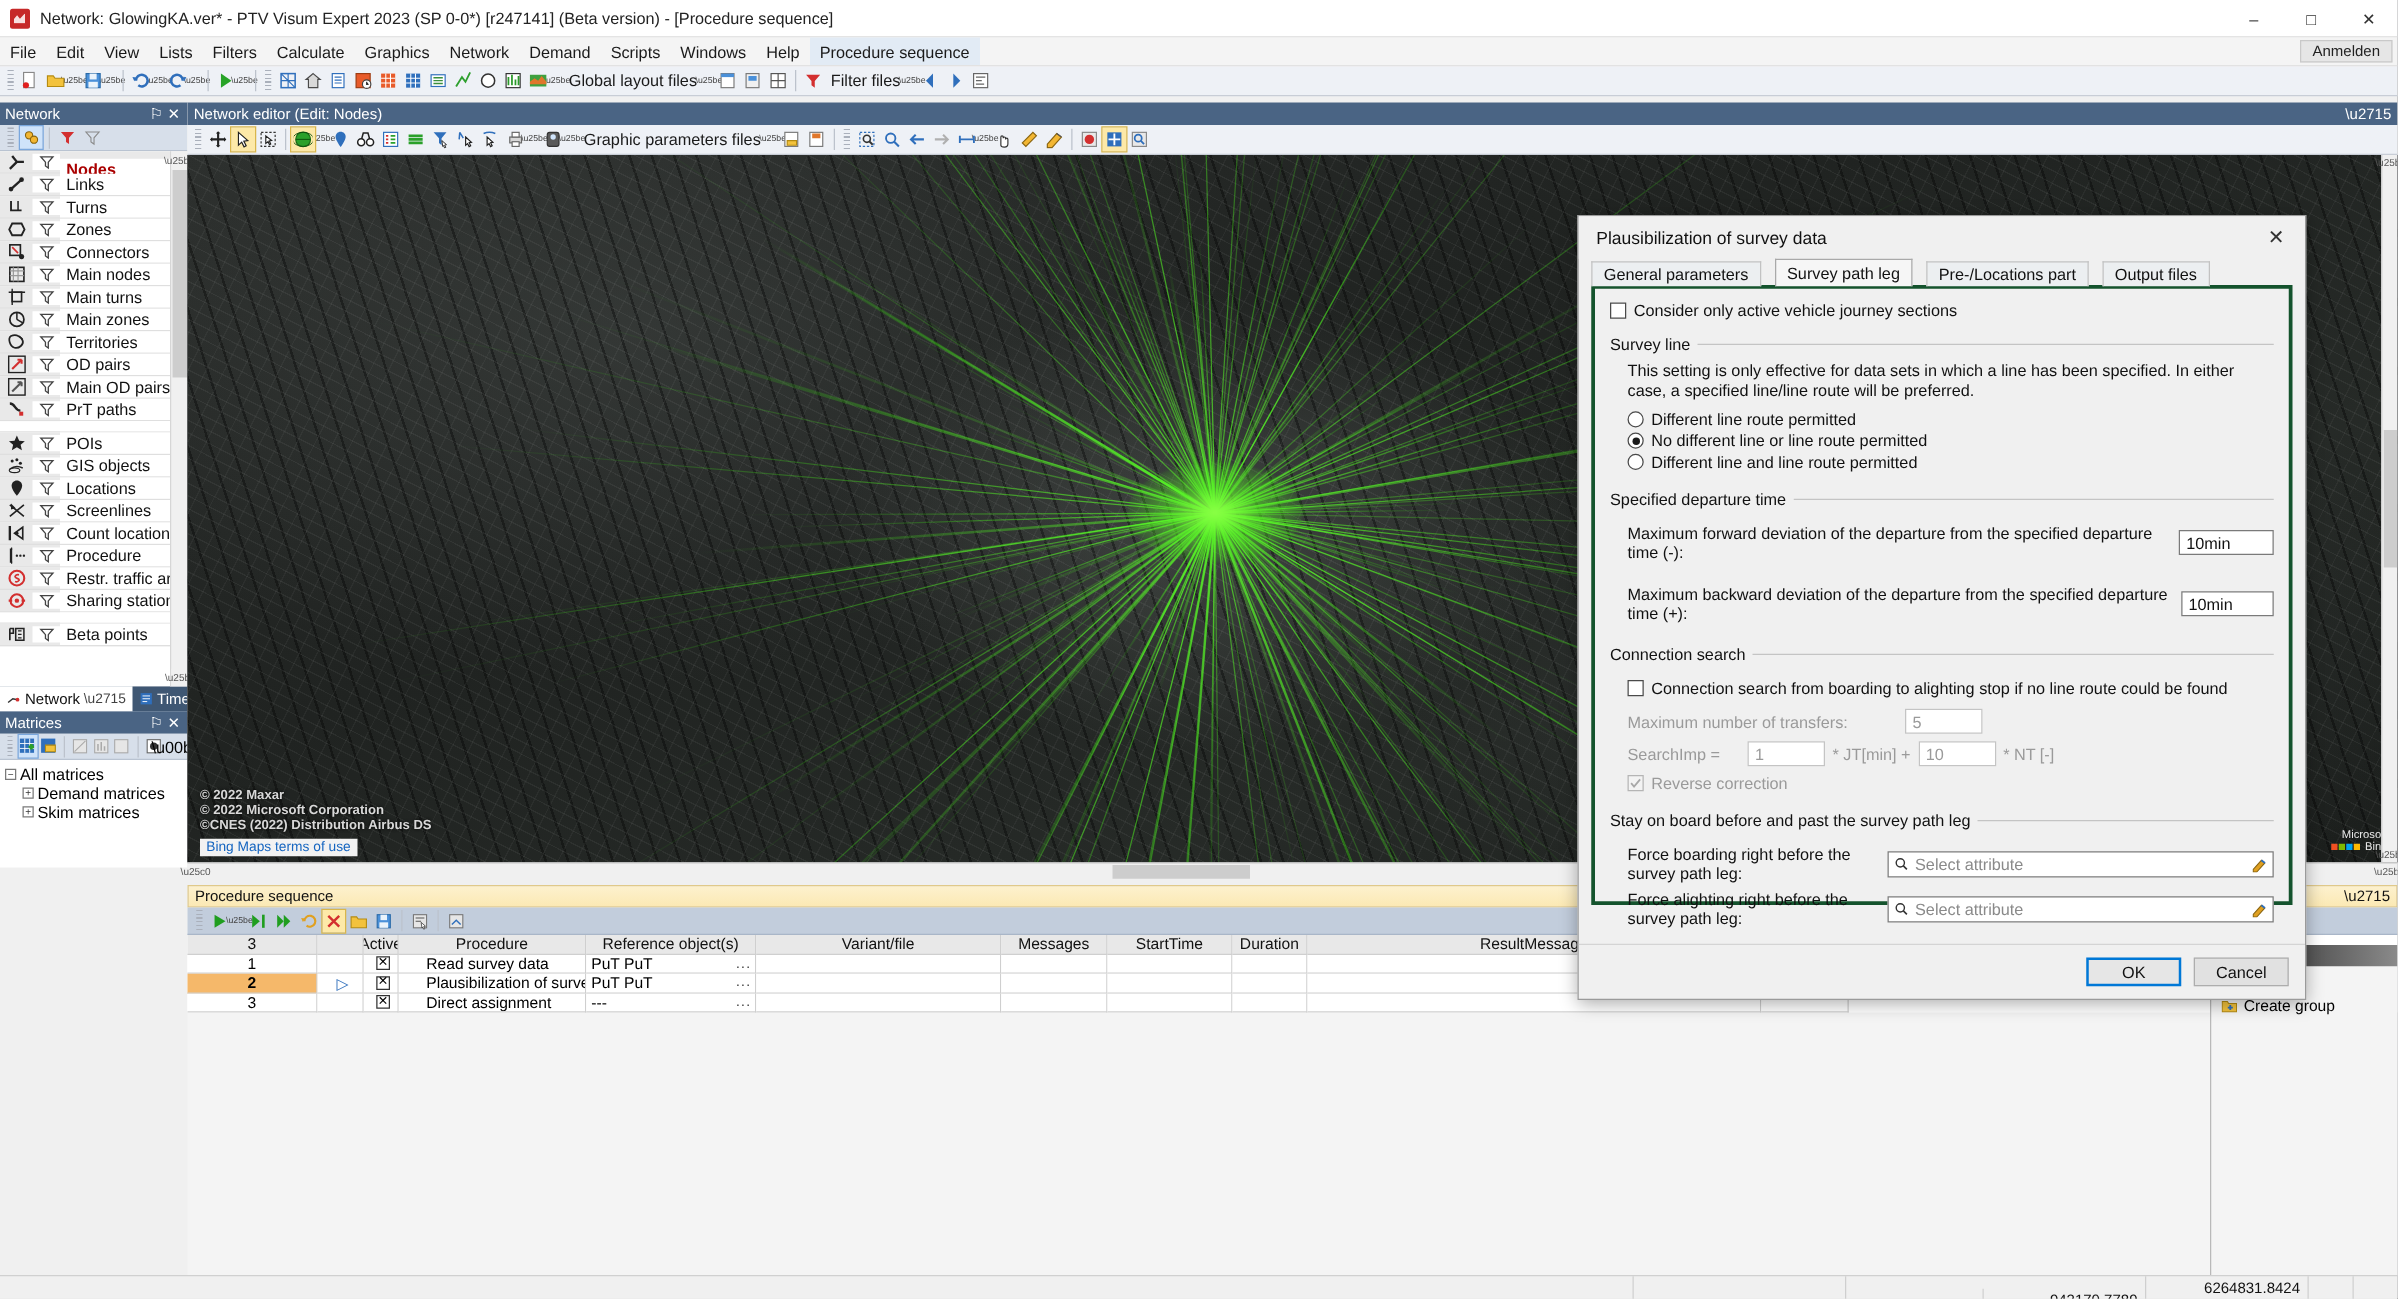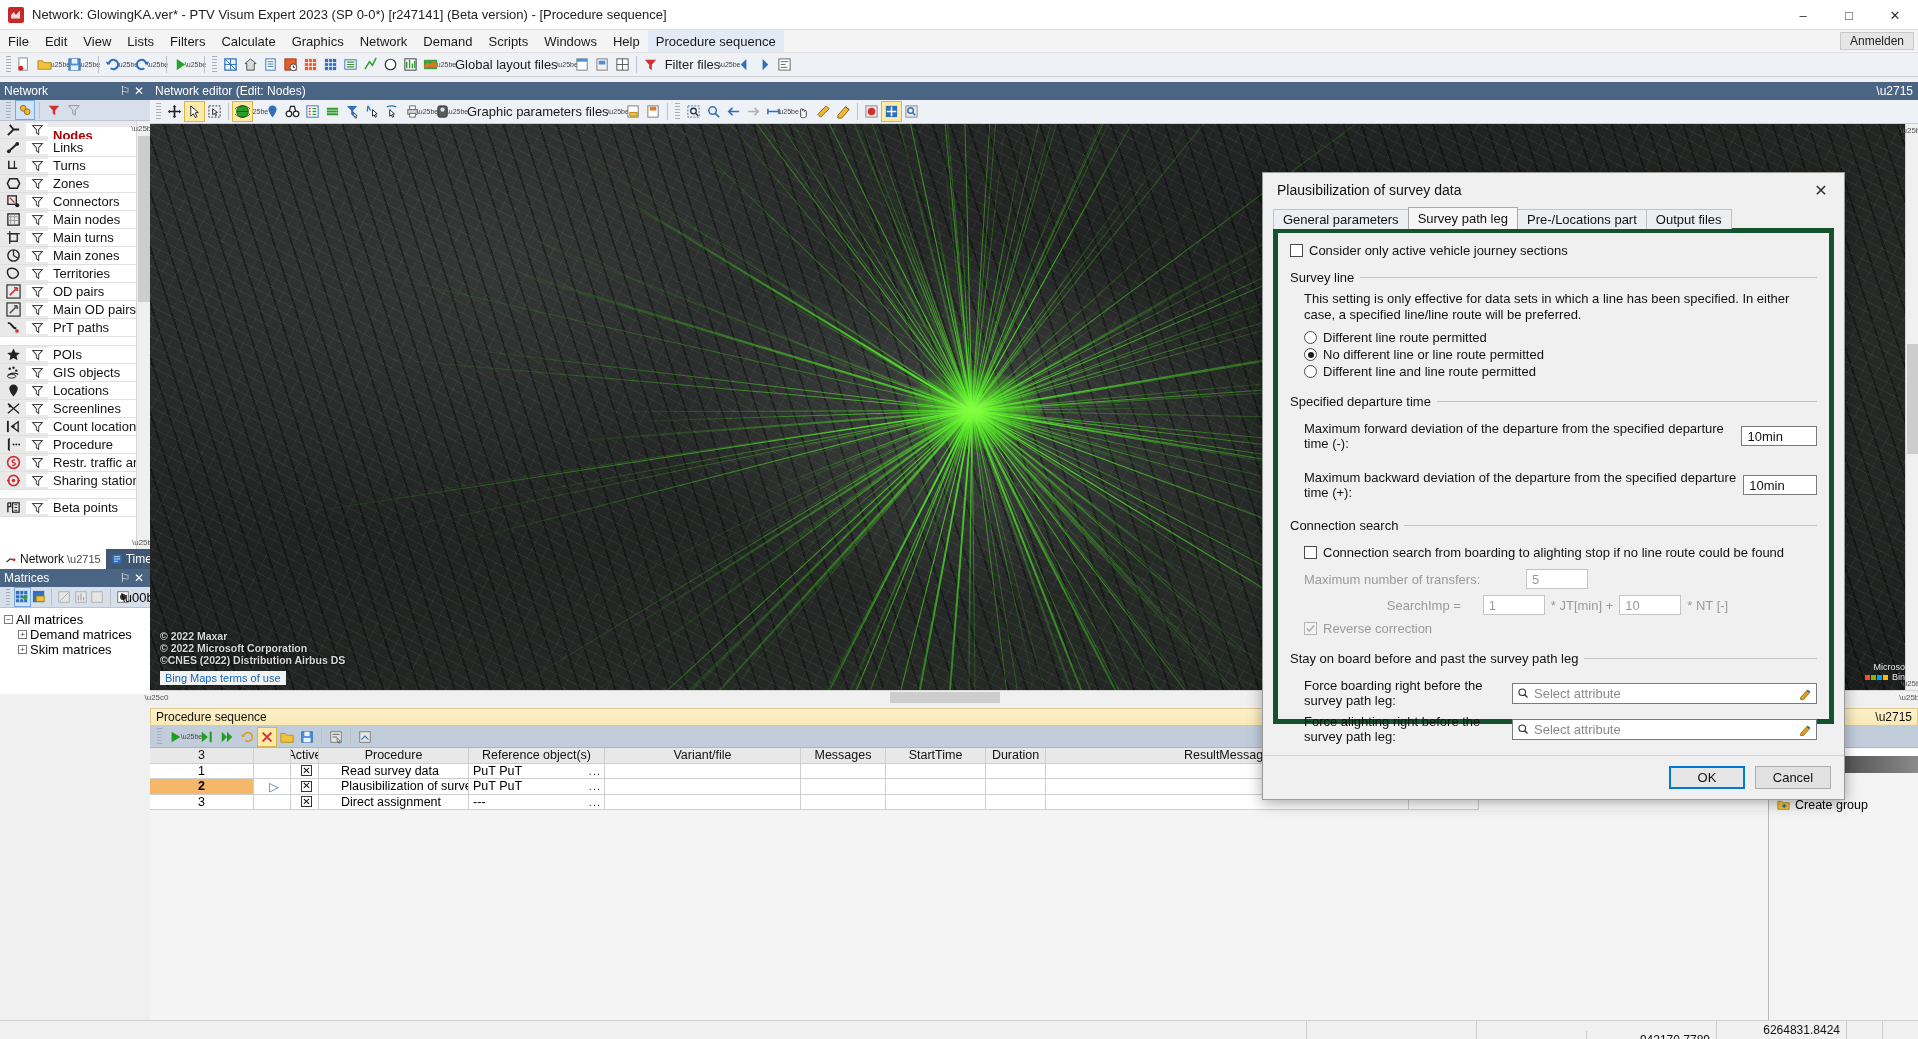--- a/index.html
+++ b/index.html
@@ -165,25 +165,25 @@
             padding: 0 6px; justify-content: flex-end; }
 
   
   .dlg { position: absolute; left: 1262px; top: 172px; width: 583px; height: 628px;
          background: #f0f0f0; border: 1px solid #9a9a9a; box-shadow: 0 3px 14px rgba(0,0,0,.35); }
   .dlg-tb { height: 34px; display: flex; align-items: center; padding: 0 6px 0 14px; background: #f0f0f0; }
   .dlg-ttl { font-size: 14px; color: #111; flex: 1; }
   .dlg-x { width: 34px; height: 30px; display: flex; align-items: center; justify-content: center;
            font-size: 16px; color: #333; }
   .dlg-body { padding: 0 10px; }
-  .tabs { display: flex; align-items: flex-end; height: 22px; position: relative; z-index: 2; }
+  .tabs { display: flex; align-items: flex-end; height: 22px; position: relative; z-index: 2; gap: 12px; }
   .tab { height: 20px; padding: 0 9px; display: flex; align-items: center; font-size: 13px;
          background: #eceff1; border: 1px solid #c2c2c2; border-bottom: none; color: #111; margin-right: -1px; }
   .tab.act { background: #f6f6f6; height: 22px; border-color: #a9a9a9; position: relative; z-index: 3; }
-  .tabpanel { border: 5px solid #14532d; background: #f0f0f0; height: 496px; margin-top: -1px;
+  .tabpanel { border: 3px solid #14532d; background: #f0f0f0; height: 496px; margin-top: -1px;
               position: relative; padding: 10px 12px 0 12px; }
   .chkline { display: flex; align-items: center; gap: 6px; font-size: 13px; color: #111; }
   .chkline.dim { color: #9a9a9a; }
   .cbox { width: 13px; height: 13px; border: 1px solid #4a4a4a; background: #fff; flex: none;
           display: flex; align-items: center; justify-content: center; }
   .cbox.dim { border-color: #b5b5b5; background: #f3f3f3; }
   .cbox .tick { width: 9px; height: 9px; }
   .grp { margin-top: 12px; position: relative; }
   .grp-lg { display: flex; align-items: center; gap: 6px; font-size: 13px; color: #111; }
   .grp-lg .line { flex: 1; height: 1px; background: #c4c4c4; }
@@ -1444,21 +1444,21 @@
           </div>
           <div class="grp-body">
             <div class="chkline" style="margin-top:6px;">
               <span class="cbox"></span>
               <span>Connection search from boarding to alighting stop if no line route could be found</span>
             </div>
             <div class="frow dim" style="margin-top:9px;">
               <span style="width:222px;">Maximum number of transfers:</span>
               <span class="tin dim" style="width:62px;">5</span>
             </div>
-            <div class="frow dim" style="margin-top:6px;justify-content:center;">
+            <div class="frow dim" style="margin-top:6px;">
               <span style="width:96px;">SearchImp  =</span>
               <span class="tin dim" style="width:62px;">1</span>
               <span style="padding:0 6px;">* JT[min] +</span>
               <span class="tin dim" style="width:62px;">10</span>
               <span style="padding:0 6px;">* NT [-]</span>
             </div>
             <div class="chkline dim" style="margin-top:6px;">
               <span class="cbox dim">
                 <svg class="tick" viewBox="0 0 10 10">
                     <path d="M1 5l2.6 3L9 1.6" stroke="#a8a8a8" stroke-width="1.6" fill="none"></path>

